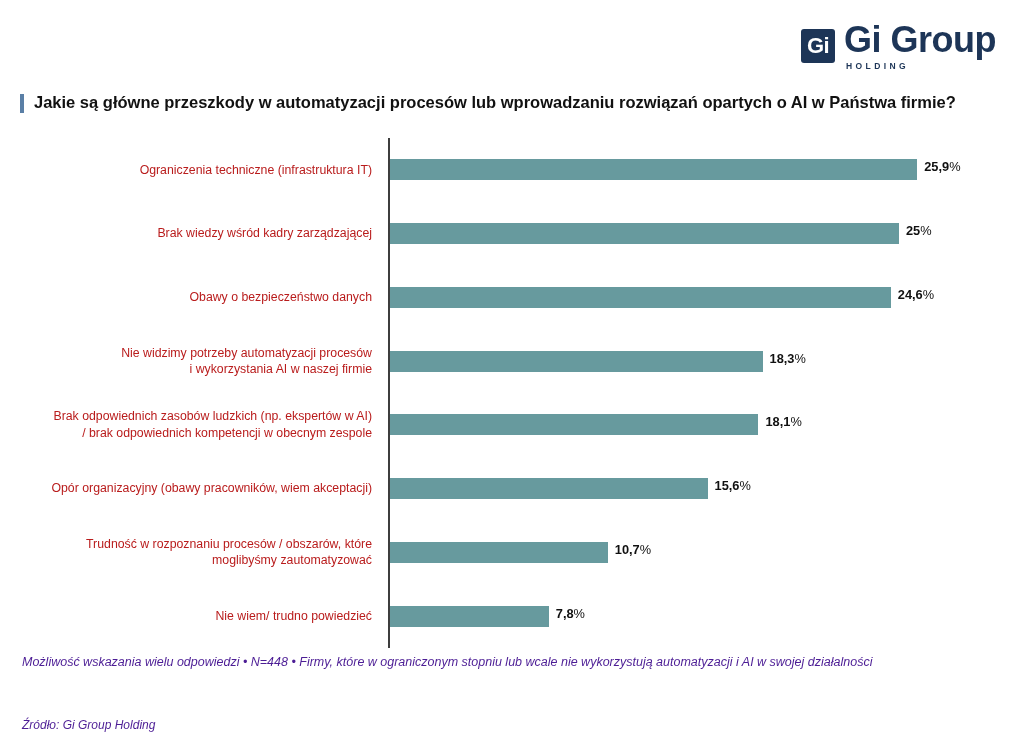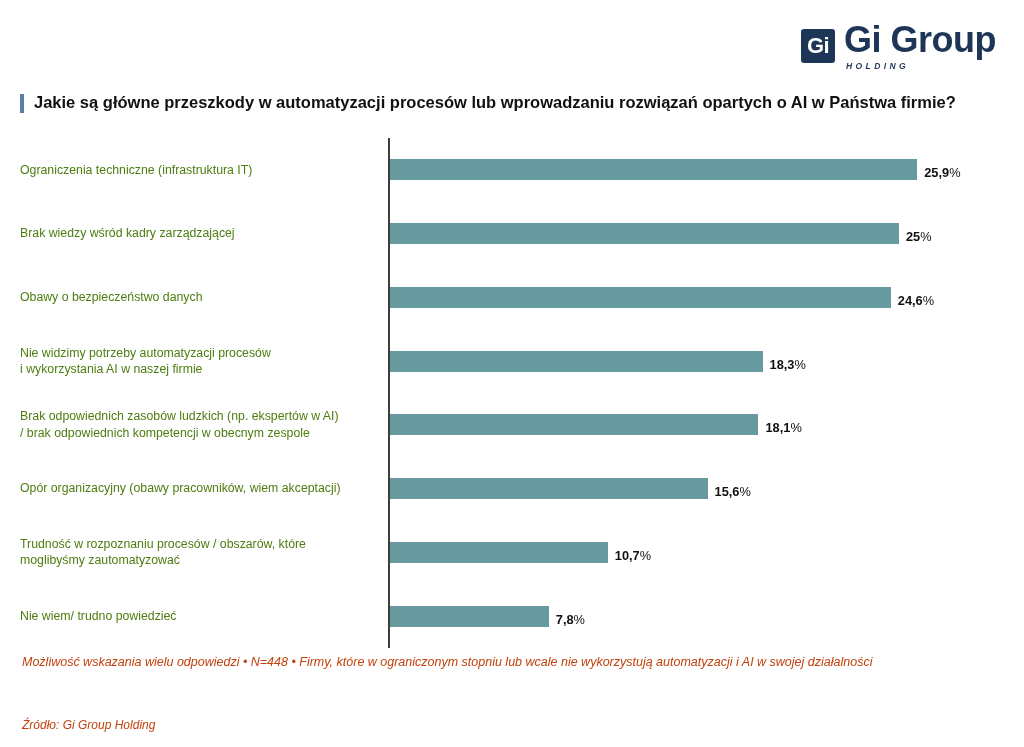--- a/index.html
+++ b/index.html
@@ -54,21 +54,20 @@
     color: #1d3557;
     letter-spacing: -0.5px;
   }
   .logo-sub {
     font-size: 8.5px;
     font-weight: bold;
     color: #1d3557;
     letter-spacing: 3.4px;
     margin-top: 4px;
     margin-left: 2px;
-    font-style: italic;
   }
 
   
   .title-row {
     position: absolute;
     top: 92px;
     left: 20px;
     right: 20px;
     display: flex;
     align-items: flex-end;
@@ -115,31 +114,31 @@
   }
   .row {
     flex: 1 1 0;
     display: flex;
     align-items: center;
     position: relative;
   }
   .row-label {
     width: 360px;
     flex: 0 0 360px;
-    text-align: left;
+    text-align: right;
     padding-right: 8px;
     font-size: 12.3px;
-    color: #4d7c0f;
+    color: #b91c1c;
     line-height: 1.35;
     box-sizing: border-box;
   }
   .bar-wrap {
     flex: 1 1 auto;
     display: flex;
-    align-items: flex-end;
+    align-items: flex-start;
     padding-left: 10px;
     box-sizing: border-box;
   }
   .bar {
     height: 21px;
     background: #679a9e;
   }
   .bar-value {
     font-size: 12.8px;
     color: #111111;
@@ -151,21 +150,21 @@
   }
   .bar-value .num {
     font-weight: bold;
   }
 
   
   .footnote {
     position: absolute;
     left: 22px;
     font-style: italic;
-    color: #c2410c;
+    color: #4c1d95;
   }
   .footnote-1 {
     top: 655px;
     font-size: 12.5px;
   }
   .footnote-2 {
     top: 718px;
     font-size: 12px;
   }
 </style>

